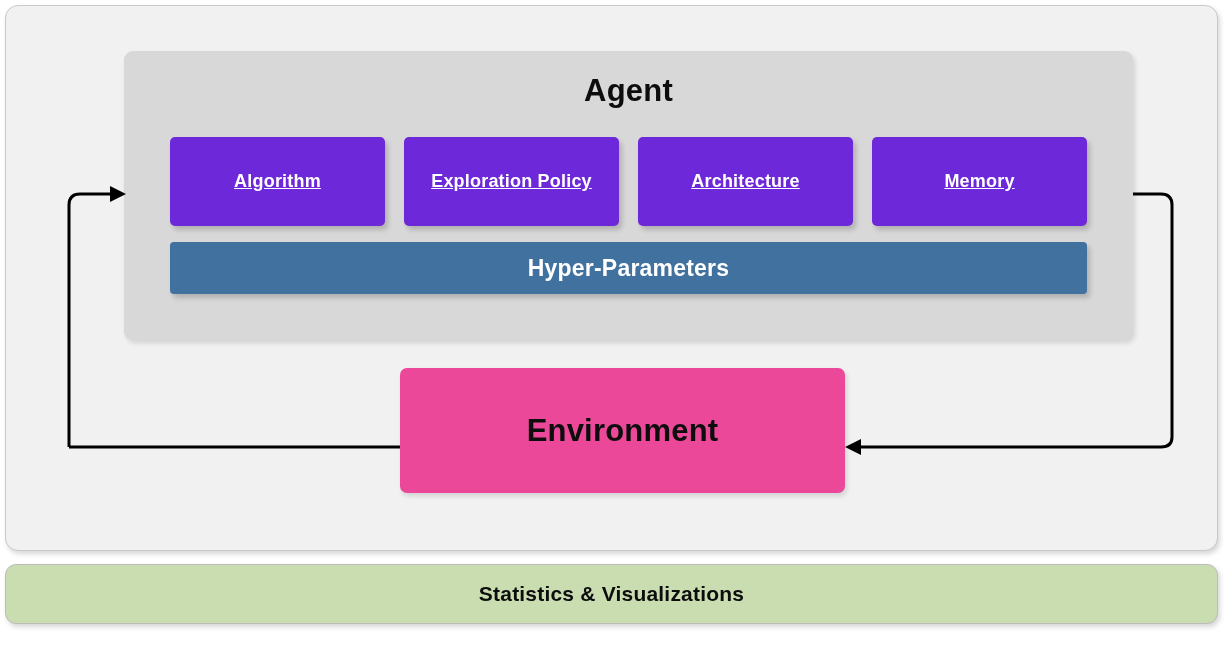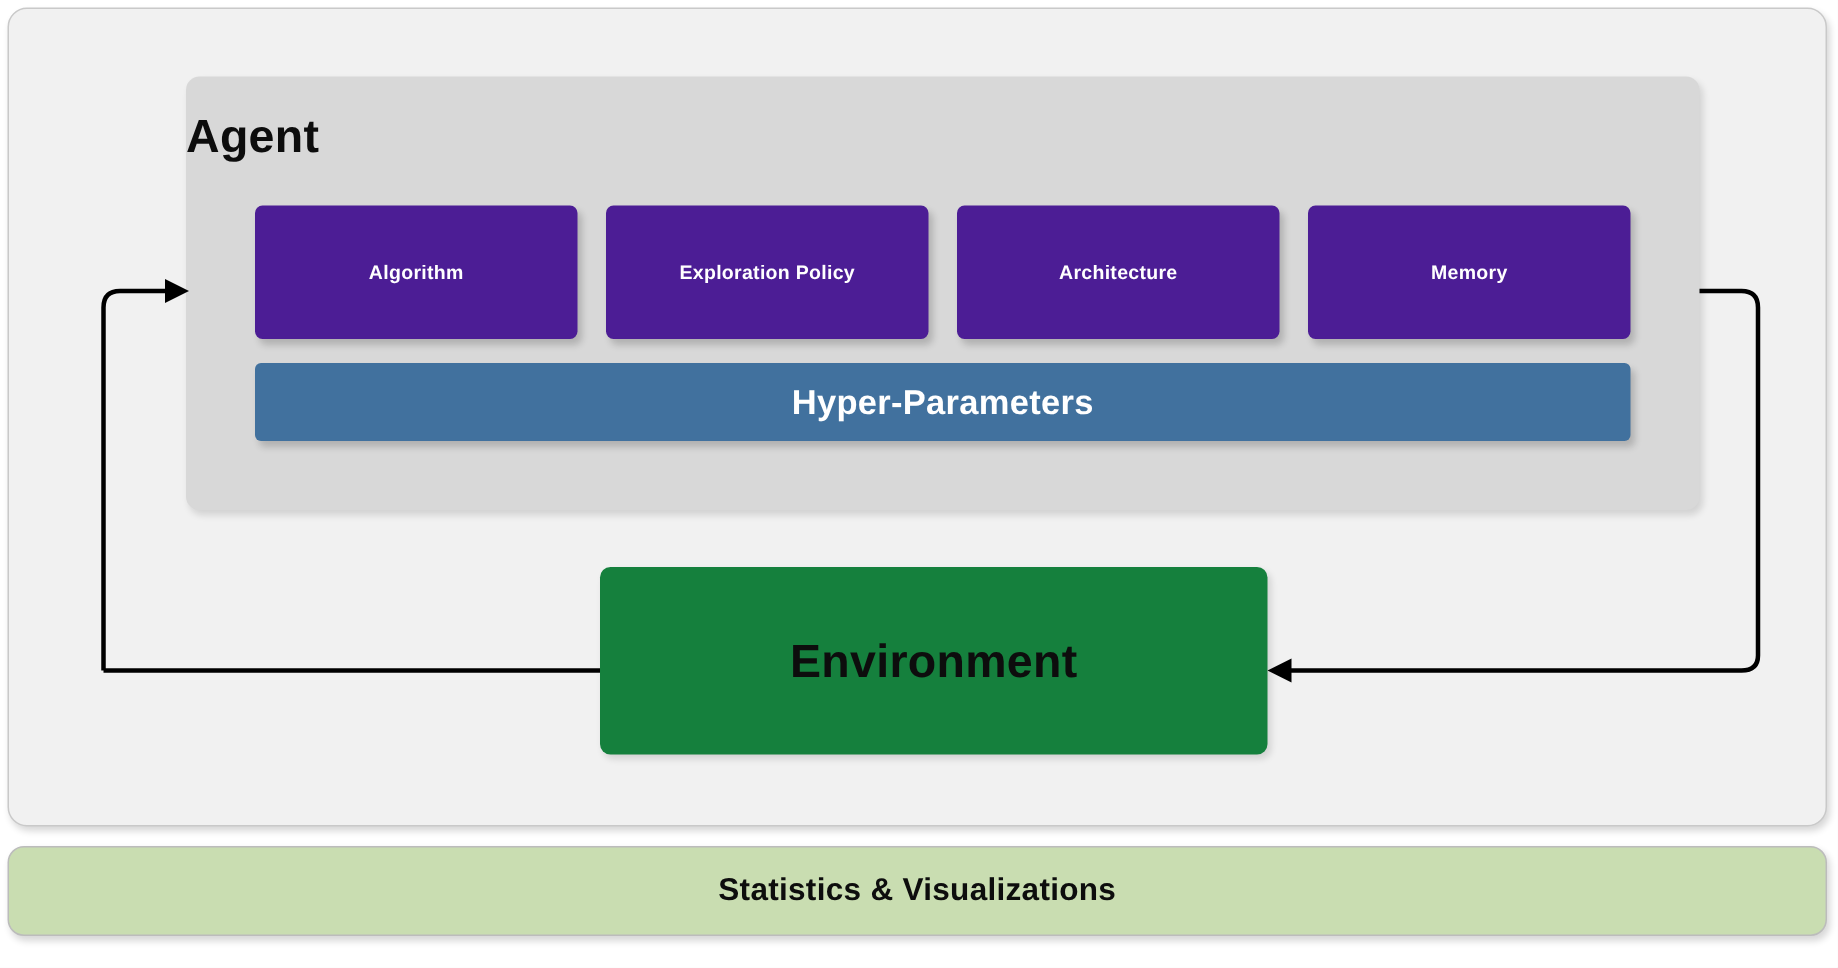--- a/index.html
+++ b/index.html
@@ -44,50 +44,51 @@
     background: #d8d8d8;
     border-radius: 9px;
     box-shadow: 2px 3px 5px rgba(0,0,0,0.13);
   }
 
   .agent-title {
     position: absolute;
     left: 0;
     top: 22px;
     width: 100%;
-    text-align: left;
+    text-align: center;
     font-size: 31px;
     font-weight: bold;
     color: #0d0d0d;
     letter-spacing: 0.2px;
   }
 
   
   .component-row {
     position: absolute;
     left: 46px;
     top: 86px;
     width: 917px;
     height: 89px;
     display: flex;
     gap: 19px;
   }
 
   .component-box {
     flex: 1 1 0;
-    background: #4c1d95;
+    background: #6d28d9;
     border-radius: 5px;
     display: flex;
     align-items: center;
     justify-content: center;
     color: #ffffff;
-    font-size: 13px;
+    font-size: 18px;
     font-weight: bold;
     box-shadow: 3px 4px 5px rgba(0,0,0,0.18);
     letter-spacing: 0.2px;
+    text-decoration: underline;
   }
 
   
   .hyper-bar {
     position: absolute;
     left: 46px;
     top: 191px;
     width: 917px;
     height: 52px;
     background: #41719e;
@@ -99,24 +100,24 @@
     font-size: 23px;
     font-weight: bold;
     box-shadow: 3px 4px 5px rgba(0,0,0,0.18);
     letter-spacing: 0.2px;
   }
 
   
   .environment-box {
     position: absolute;
     left: 400px;
-    top: 378px;
+    top: 368px;
     width: 445px;
     height: 125px;
-    background: #15803d;
+    background: #ec4899;
     border-radius: 7px;
     display: flex;
     align-items: center;
     justify-content: center;
     font-size: 31px;
     font-weight: bold;
     color: #0d0d0d;
     box-shadow: 2px 3px 5px rgba(0,0,0,0.13);
     letter-spacing: 0.2px;
   }

